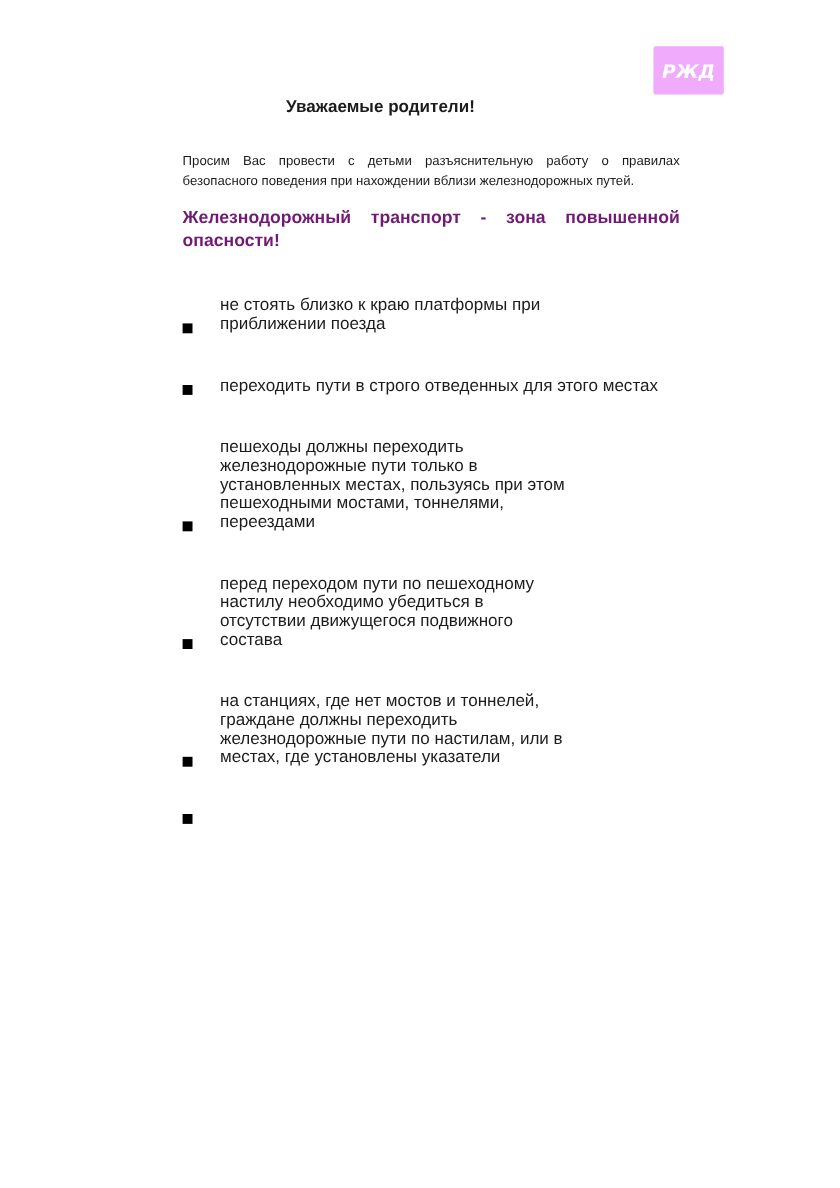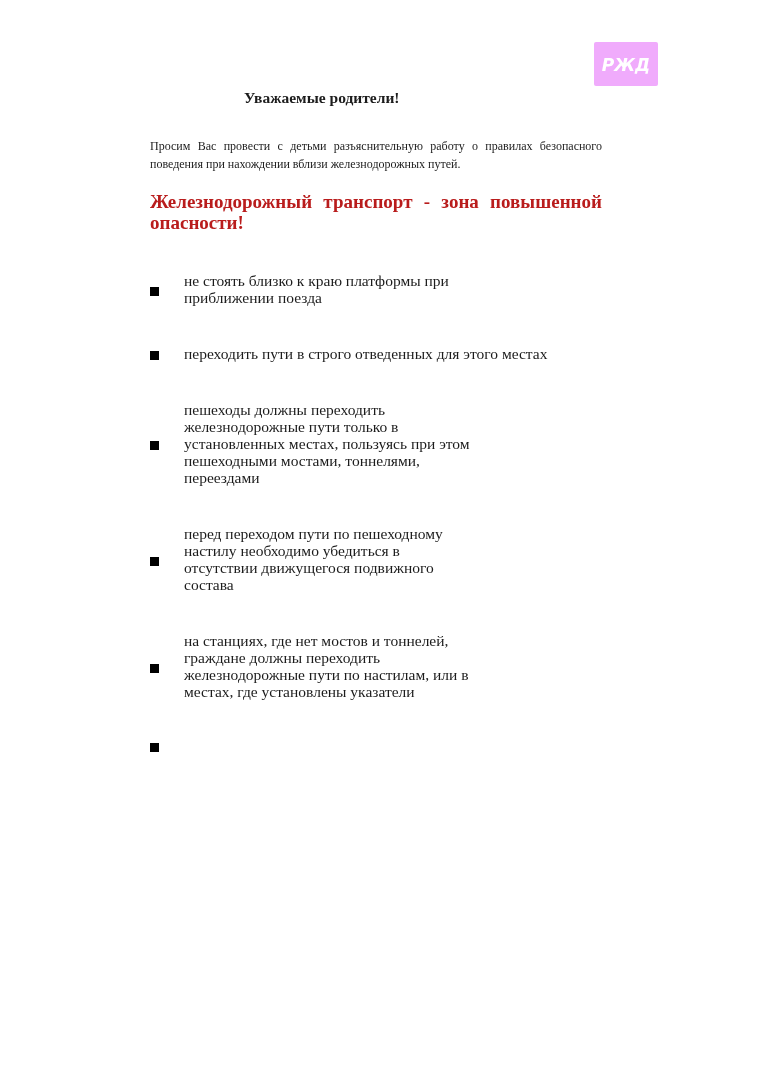--- a/index.html
+++ b/index.html
@@ -24,56 +24,55 @@
     height: 44px;
     background: #f0abfc;
     border-radius: 2px;
     display: flex;
     align-items: center;
     justify-content: center;
   }
   .logo svg { display: block; }
   .content {
     position: absolute;
-    left: 150px;
+    left: 166px;
     top: 88px;
     width: 452px;
-    font-family: Liberation Serif, serif;
   }
   .doc-title {
     font-size: 15.5px;
     font-weight: bold;
     margin: 0 0 0 94px;
     line-height: 19px;
   }
   .intro {
     margin-top: 31px;
     font-size: 12px;
     line-height: 17.5px;
     text-align: justify;
   }
   .warning {
-    font-size: 19px;
+    font-size: 16px;
     font-weight: bold;
-    color: #b91c1c;
+    color: #701a75;
     line-height: 20.5px;
     text-align: justify;
   }
   .rules-heading {
     margin-top: 35px;
     font-size: 17px;
     font-weight: bold;
     letter-spacing: 0.1px;
   }
   .rules-list {
     margin-top: 34px;
   }
   .rule {
     display: flex;
-    align-items: center;
+    align-items: flex-end;
     margin-bottom: 10px;
     margin-top: 39px;
   }
   .bullet {
     flex: 0 0 9px;
     width: 9px;
     height: 9px;
     background: #000000;
     margin-top: 4px;
   }

